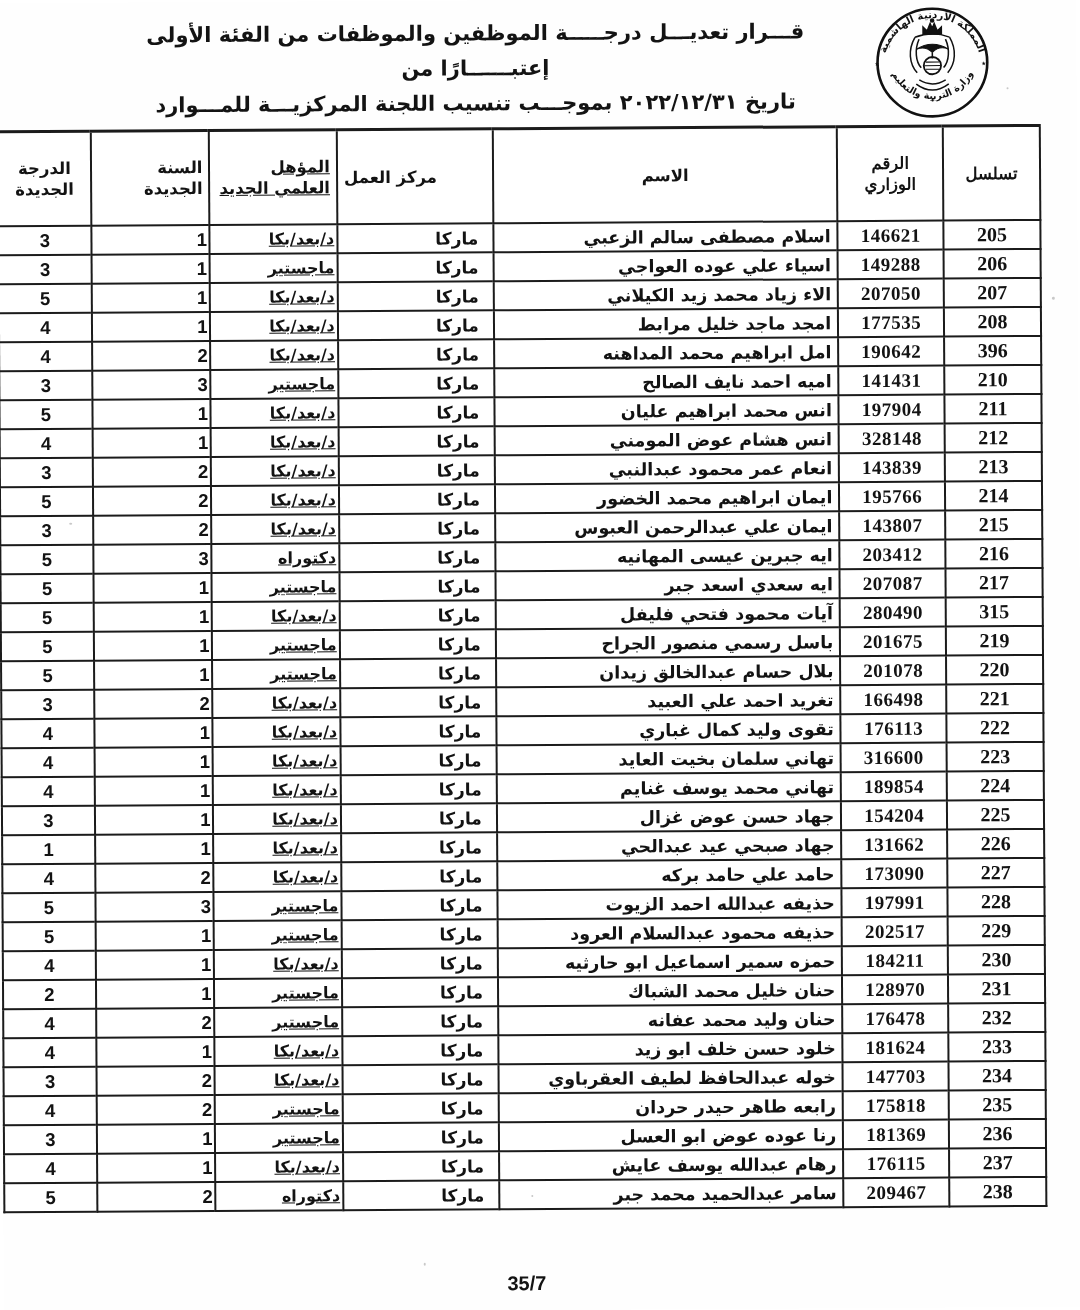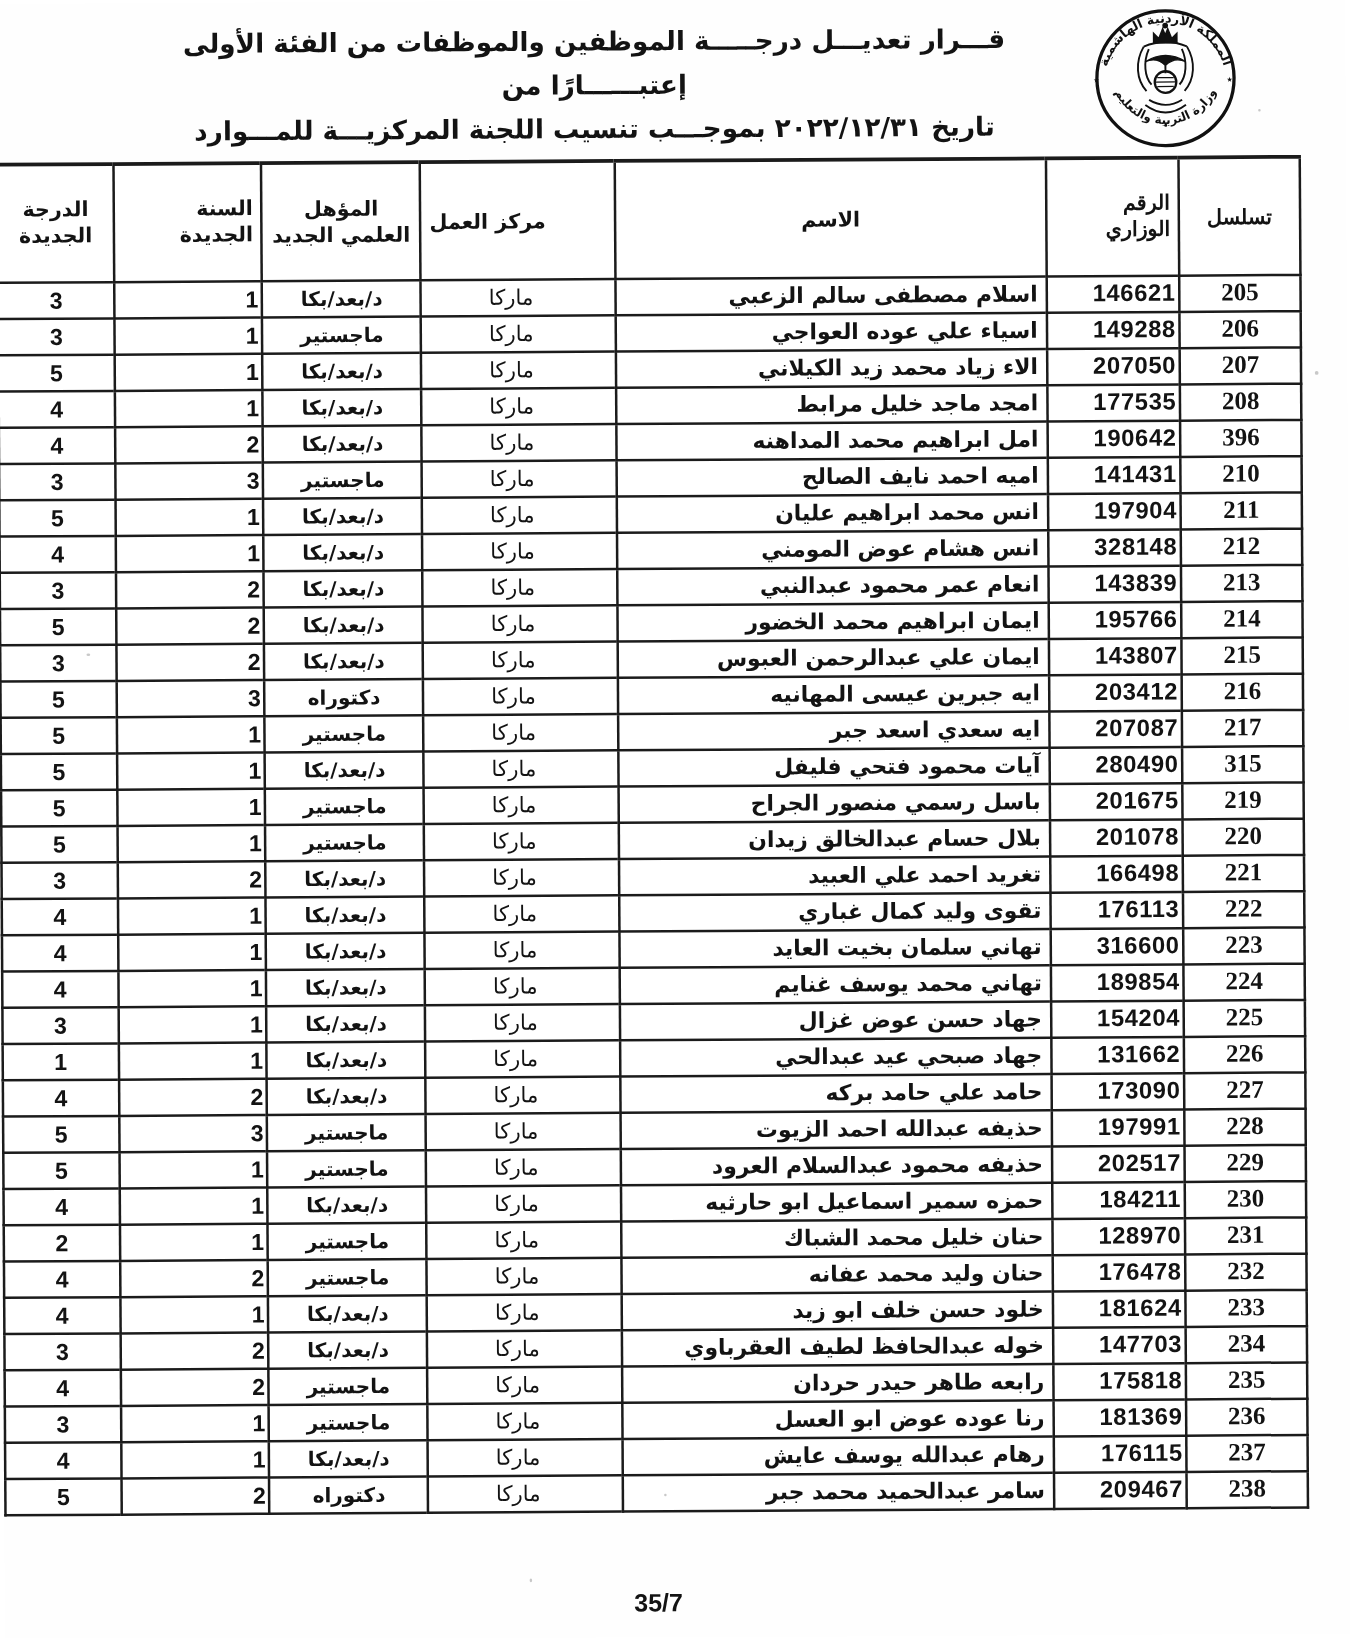--- a/index.html
+++ b/index.html
@@ -52,25 +52,25 @@
     font-size:16.5px;
     font-weight:bold;
     white-space:normal;
     line-height:21px;
     padding:2px 6px;
     border-top:3px solid #1b1b1b;
   }
   .doc-table tbody td { height:27px; padding:0 2px; }
   .col-serial      { width:88px;  text-align:center; font-size:20px; font-weight:bold;
                      font-family:Liberation Serif, serif; }
-  .col-ministry_no { width:98px;  text-align:right; font-size:19px; font-weight:bold;
-                     font-family:Liberation Sans, sans-serif; letter-spacing:.5px; }
+  .col-ministry_no { width:98px;  text-align:center; font-size:19px; font-weight:bold;
+                     font-family:Liberation Serif, serif; letter-spacing:.5px; }
   .col-name        { width:338px; text-align:right; font-size:17.5px; font-weight:bold; padding-right:6px !important; }
-  .col-work_center { width:148px; text-align:center; font-size:17px; font-weight:normal; padding-right:14px !important; }
-  .col-qualification{ width:122px; text-align:center; font-size:16px; font-weight:bold; }
+  .col-work_center { width:148px; text-align:right; font-size:17px; font-weight:bold; padding-right:14px !important; }
+  .col-qualification{ width:122px; text-align:right; font-size:16px; font-weight:bold;text-decoration:underline; }
   .col-new_year    { width:112px; text-align:right; font-size:18.5px; font-weight:bold;
                      font-family:"Liberation Sans","DejaVu Sans",sans-serif; }
   .col-new_grade   { width:82px;  text-align:center; font-size:18.5px; font-weight:bold;
                      font-family:"Liberation Sans","DejaVu Sans",sans-serif; }
   
   .page-number {
     position:absolute;
     top:1272px; left:0; width:1046px;
     text-align:center;
     font-size:20px; font-weight:bold;

